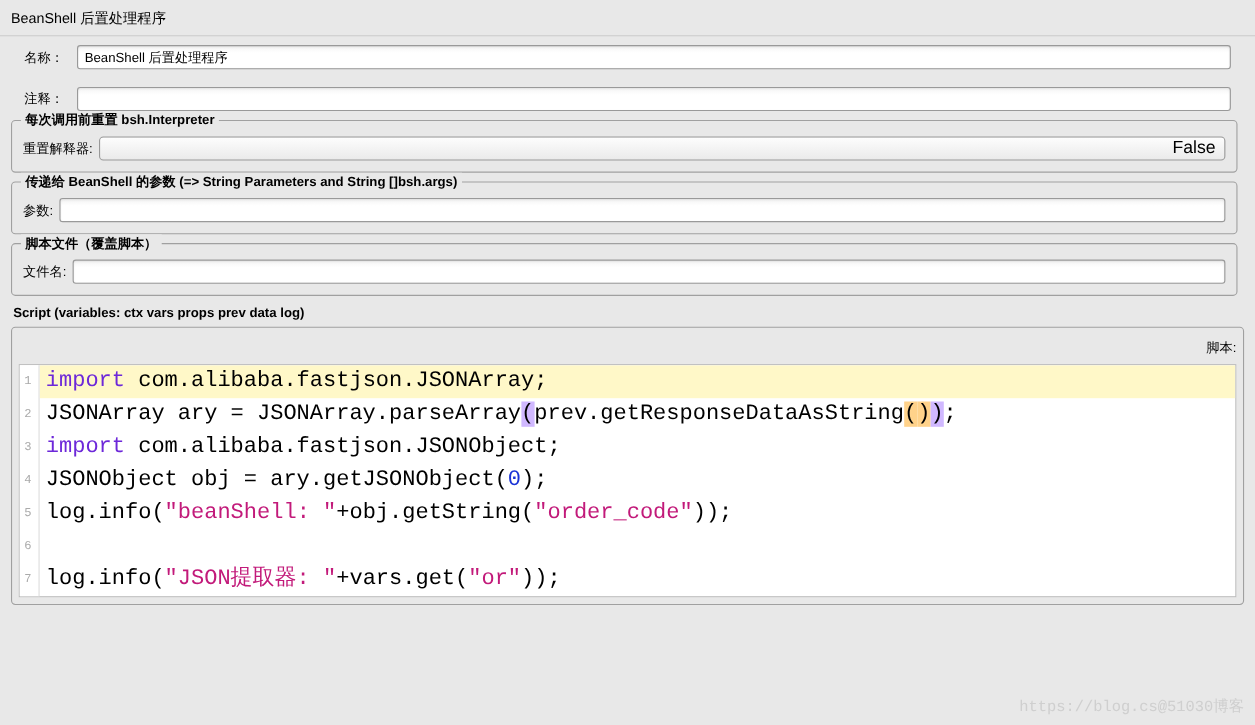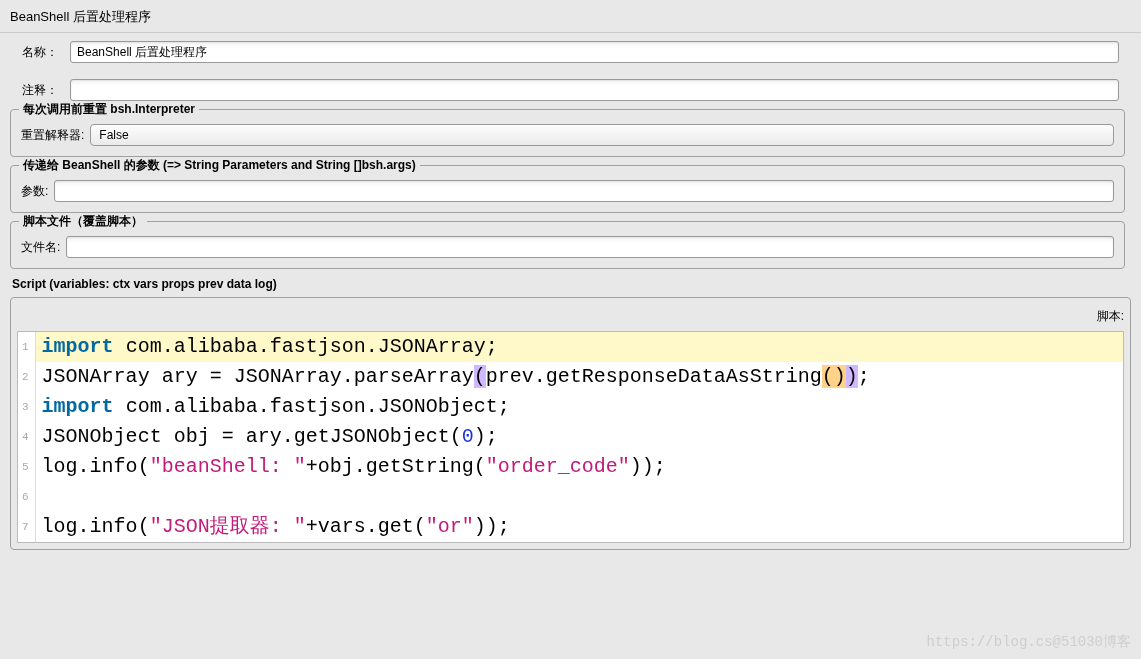--- a/index.html
+++ b/index.html
@@ -65,25 +65,25 @@
       font-size: 12px;
       padding-right: 6px;
       flex-shrink: 0;
     }
     .combo {
       flex: 1;
       height: 22px;
       border: 1px solid #999;
       border-radius: 4px;
       padding: 2px 8px;
-      font-size: 12px;
+      font-size: 16px;
       background: linear-gradient(#fdfdfd,#eaeaea);
       display: flex;
       align-items: center;
-      justify-content: flex-start;
+      justify-content: flex-end;
     }
     .script-section {
       margin: 0 10px;
     }
     .script-header {
       font-size: 12px;
       font-weight: bold;
       margin: 4px 0 6px 2px;
     }
     .script-box {
@@ -116,21 +116,21 @@
       user-select: none;
     }
     .gutter div { height: 30px; }
     .code-lines { flex: 1; overflow: hidden; }
     .code-line {
       height: 30px;
       padding: 0 6px;
       white-space: pre;
     }
     .hl-line { background: #fff8c8; }
-    .kw { color: #0369a1; font-weight: bold; }
+    .kw { color: #6d28d9; font-weight: normal; }
     .num { color: #1a33d6; }
     .str { color: #c21a7a; }
     .paren-hl1 { background: #d0b8ff; }
     .paren-hl2 { background: #ffd28a; }
     .watermark {
       position: absolute;
       right: 10px;
       bottom: 8px;
       color: rgba(200,200,200,0.8);
       font-size: 14px;

